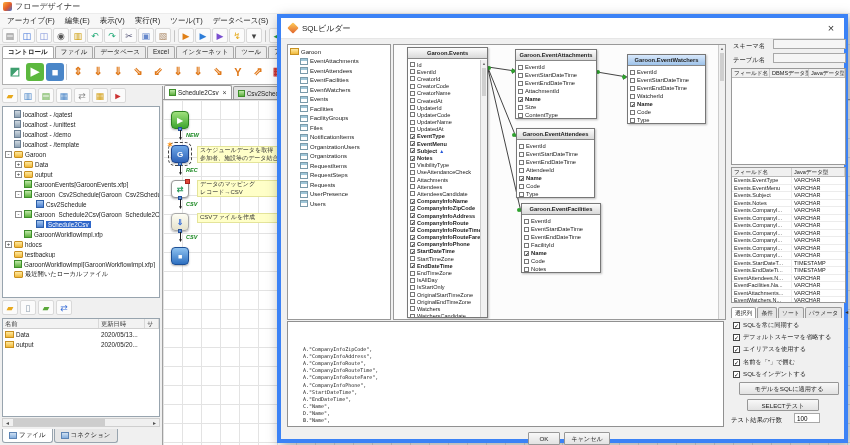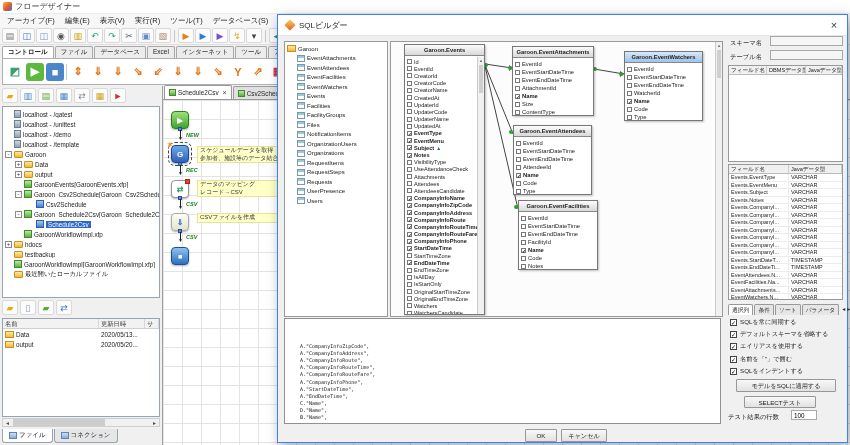--- a/index.html
+++ b/index.html
@@ -73,21 +73,21 @@
   .n-end{background:linear-gradient(#8ec2f0,#2d6fc0);border:1px solid #1d4f94;font-size:7px}
   .conn{position:absolute;left:13px;width:34px;height:15px}
   .conn .pt{position:absolute;left:2px;top:-1px;width:4px;height:4px;background:#5a8fd8;border:1px solid #23509a}
   .conn .ln{position:absolute;left:4px;top:2px;width:1px;height:8px;background:#222}
   .conn .ah{position:absolute;left:2px;top:8px;font-size:5px;color:#222;line-height:5px}
   .conn .lb{position:absolute;left:10px;top:4px;font-size:5.5px;font-style:italic;font-weight:bold;color:#17871f}
   .note{position:absolute;left:34px;width:108px;background:#ffffc8;border:1px solid #e4e49a;font-size:6px;line-height:7.5px;padding:0 2px;color:#333;overflow:hidden;white-space:nowrap}
   .note div:empty{display:none}
 
   
-  #dlg{left:277px;top:14px;width:571px;height:429px;background:#f0f0f0;border:1px solid #3b82f6;box-shadow:3px 4px 12px rgba(0,0,0,.35)}
+  #dlg{left:277px;top:14px;width:571px;height:429px;background:#f0f0f0;border:4px solid #3b82f6;box-shadow:3px 4px 12px rgba(0,0,0,.35)}
   #dlg-title{position:absolute;left:0;top:0;right:0;height:21px;background:#fff;display:flex;align-items:center;gap:5px;padding:0 6px;border-bottom:1px solid #e6e6e6}
   .dico{width:8px;height:8px;background:linear-gradient(135deg,#ffcf5a,#e0622b);transform:rotate(45deg);border-radius:1px;margin-left:2px}
   #dlg-title .t{font-size:8px}
   #dlg-close{margin-left:auto;font-size:11px;color:#333;width:14px;text-align:center}
   #dtree{position:absolute;left:6px;top:26px;width:104px;height:276px;background:#fff;border:1px solid #999;overflow:hidden;padding:2px}
   .dtr{display:flex;align-items:center;height:9.5px;font-size:6px;white-space:nowrap;overflow:hidden}
   .dtr.ch{padding-left:10px}
   .tbl-ic{flex:none;width:8px;height:7px;background:#fff;border:1px solid #7a9aaa;margin-right:2px;position:relative}
   .tbl-ic::before{content:"";position:absolute;left:0;top:0;right:0;height:2px;background:#9fc6d8}
   .fo-ic{flex:none;width:9px;height:7px;background:linear-gradient(#ffe9a0,#f0b93c);border:1px solid #c89020;margin-right:2px}

